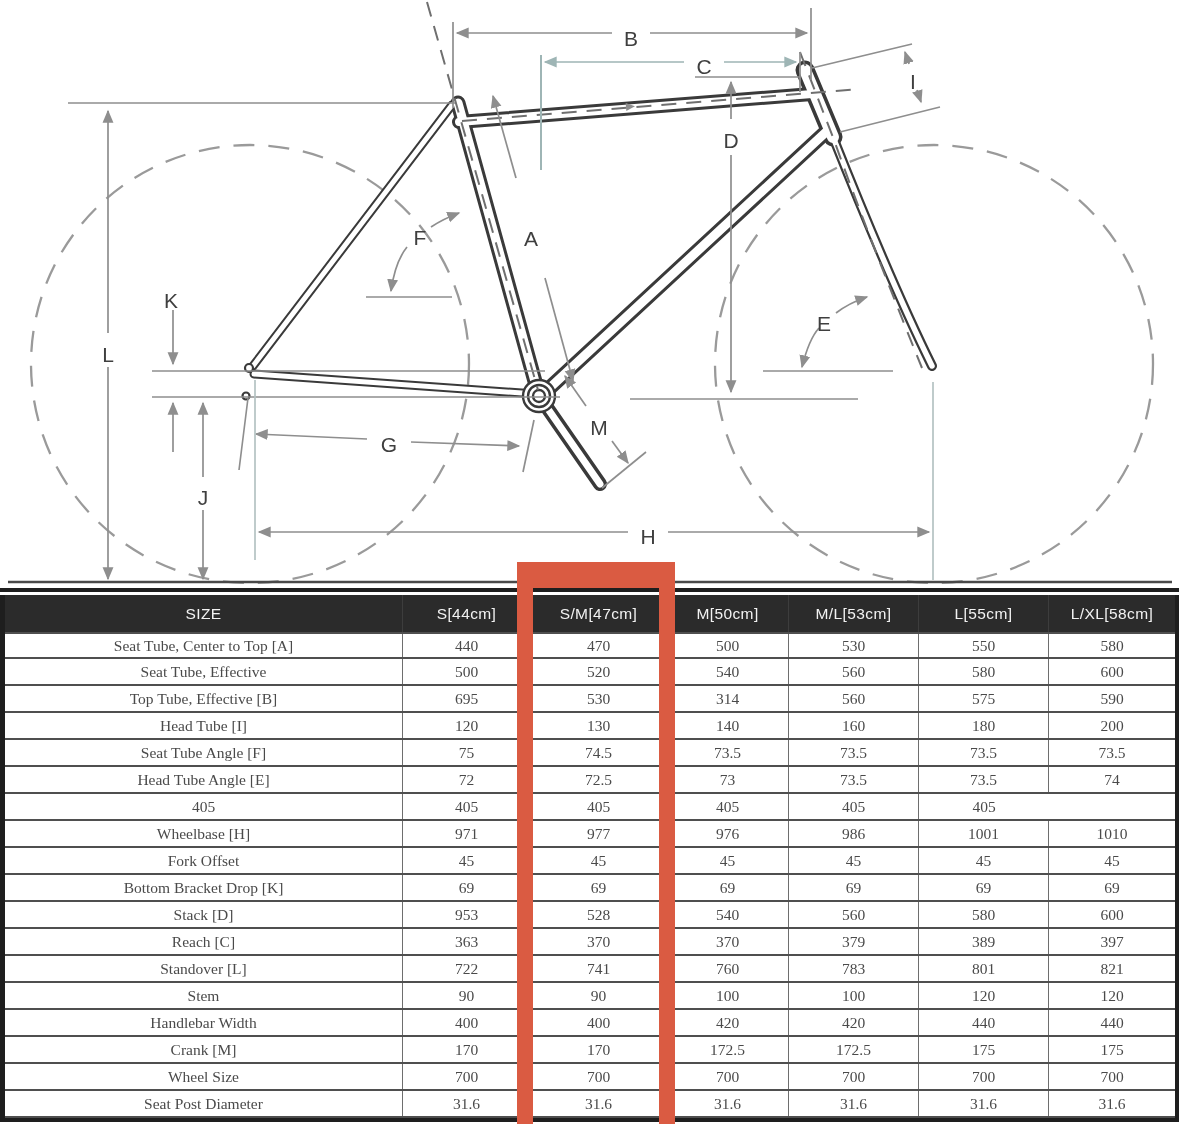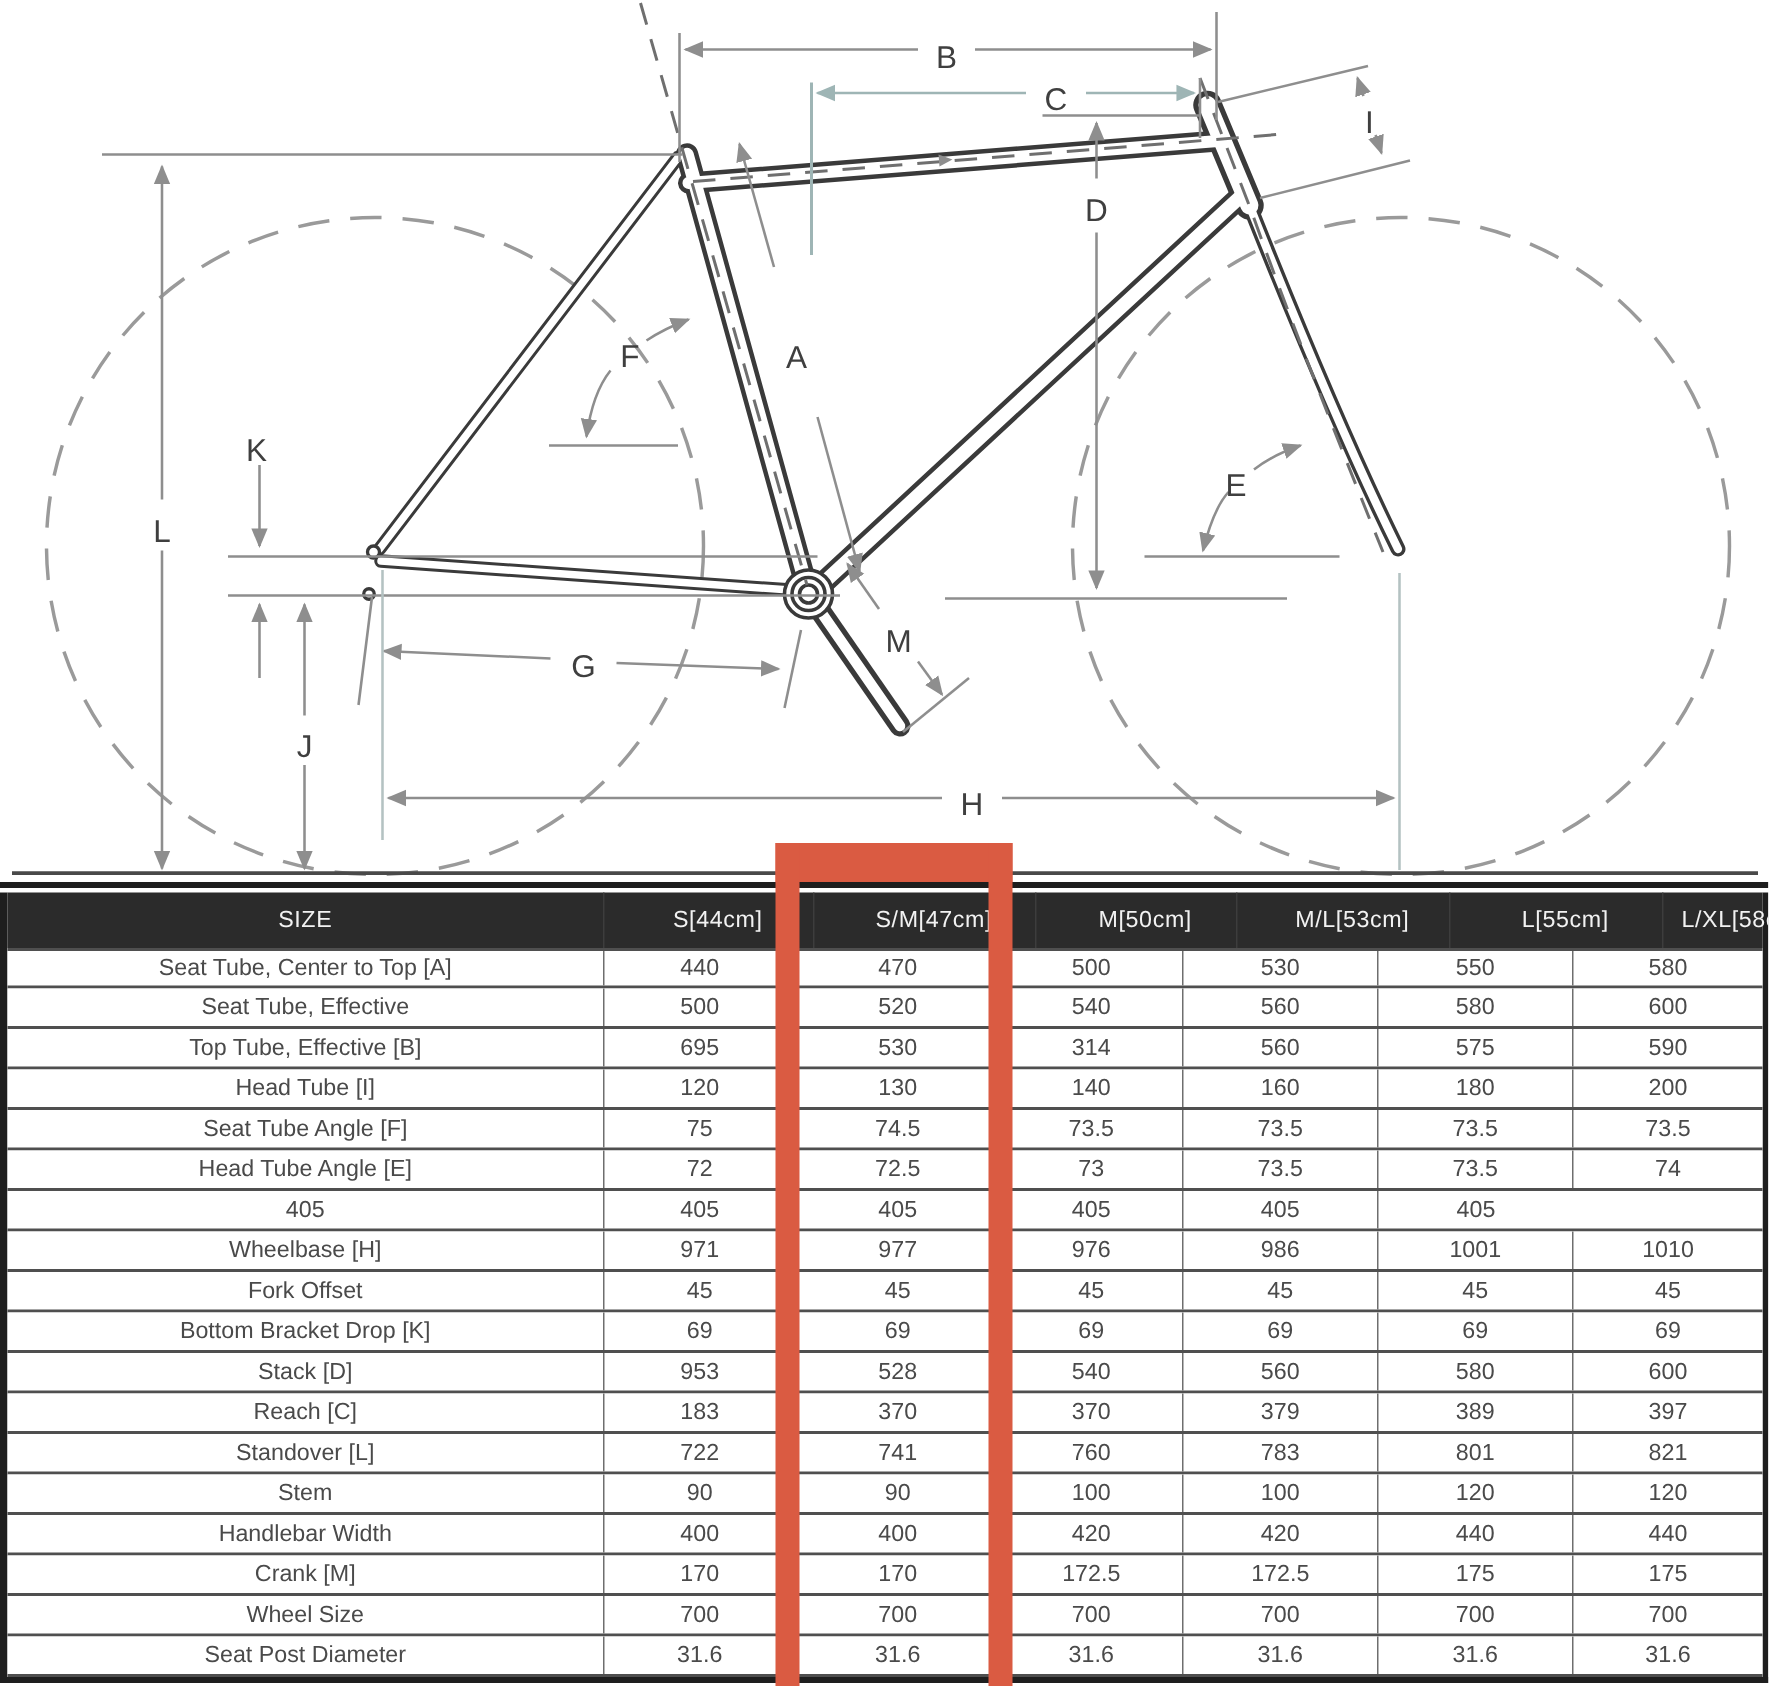--- a/index.html
+++ b/index.html
@@ -9,25 +9,25 @@
   #diagram{display:block;width:1179px;height:588px;}
   .dim-label{font-family:"Liberation Sans", sans-serif;font-size:21px;font-weight:500;fill:#3f3f3f;}
   
   #table-area{position:absolute;left:0;top:588px;width:1179px;}
   .table-topband{height:4px;background:var(--border_dark,#1e1e1e);margin-bottom:3px;}
   #geom-table{box-sizing:border-box;width:1179px;
       border-left:5px solid var(--border_dark,#1e1e1e);
       border-right:4px solid var(--border_dark,#1e1e1e);
       border-bottom:4px solid var(--border_dark,#1e1e1e);}
   .grid-row{display:grid;grid-template-columns:398px 128px 136px 122px 130px 130px auto;}
-  .thead{background:var(--header_bg,#2b2b2b);height:37px;gap:12px;}
+  .thead{background:var(--header_bg,#2b2b2b);height:37px;}
   .hcell{display:flex;align-items:center;justify-content:center;color:#f2f2f2;
          font-size:15.5px;letter-spacing:.4px;border-right:1px solid #3d3d3d;}
   .hcell:last-child{border-right:none;}
-  .trow{height:27px;box-sizing:border-box;border-bottom:2px solid var(--row_border,#4f4f4f);background:#fff;}
+  .trow{height:27px;box-sizing:border-box;border-bottom:2px solid var(--row_border,#4f4f4f);background:#fff;font-family:Liberation Serif, serif;}
   .trow:first-child{border-top:2px solid var(--row_border,#4f4f4f);}
   .cell{display:flex;align-items:center;justify-content:center;font-size:15.5px;
         color:var(--row_text,#4a4a4a);border-right:1.5px solid #6e6e6e;overflow:hidden;white-space:nowrap;}
   .cell:last-child{border-right:none;}
   
   #highlight-box{position:absolute;left:517px;top:562px;width:158px;height:562px;
       box-sizing:border-box;border-top:26px solid var(--highlight_box,#da5b42);
       border-left:16px solid var(--highlight_box,#da5b42);
       border-right:16px solid var(--highlight_box,#da5b42);
       border-bottom:none;z-index:10;pointer-events:none;}
@@ -303,21 +303,21 @@
             <div class="cell">Stack [D]</div>
             <div class="cell">953</div>
             <div class="cell">528</div>
             <div class="cell">540</div>
             <div class="cell">560</div>
             <div class="cell">580</div>
             <div class="cell">600</div>
           </div>
           <div class="grid-row trow">
             <div class="cell">Reach [C]</div>
-            <div class="cell">183</div>
+            <div class="cell">363</div>
             <div class="cell">370</div>
             <div class="cell">370</div>
             <div class="cell">379</div>
             <div class="cell">389</div>
             <div class="cell">397</div>
           </div>
           <div class="grid-row trow">
             <div class="cell">Standover [L]</div>
             <div class="cell">722</div>
             <div class="cell">741</div>

